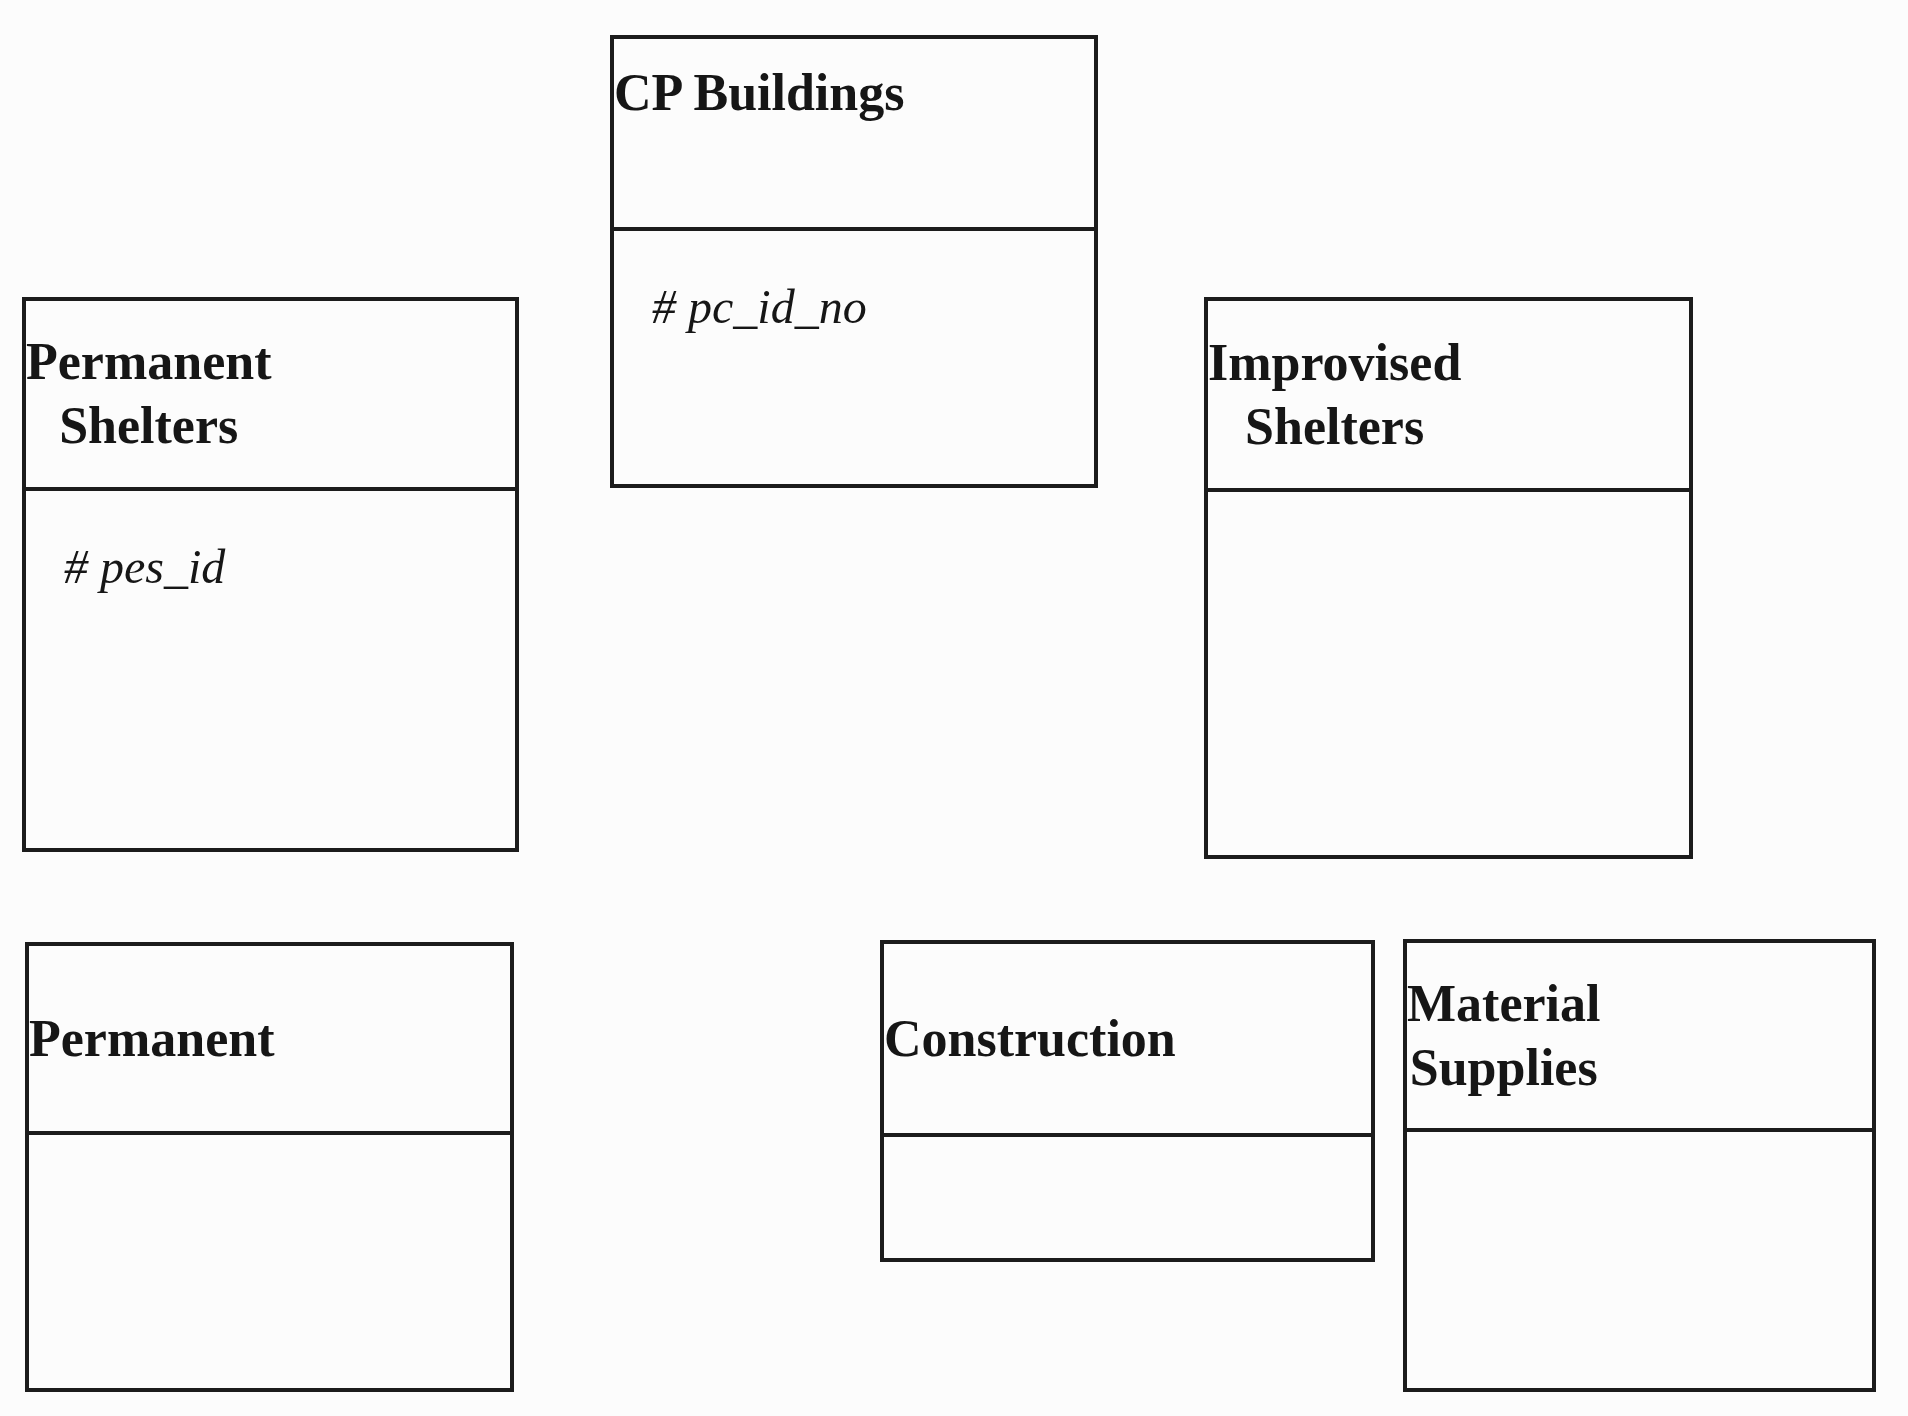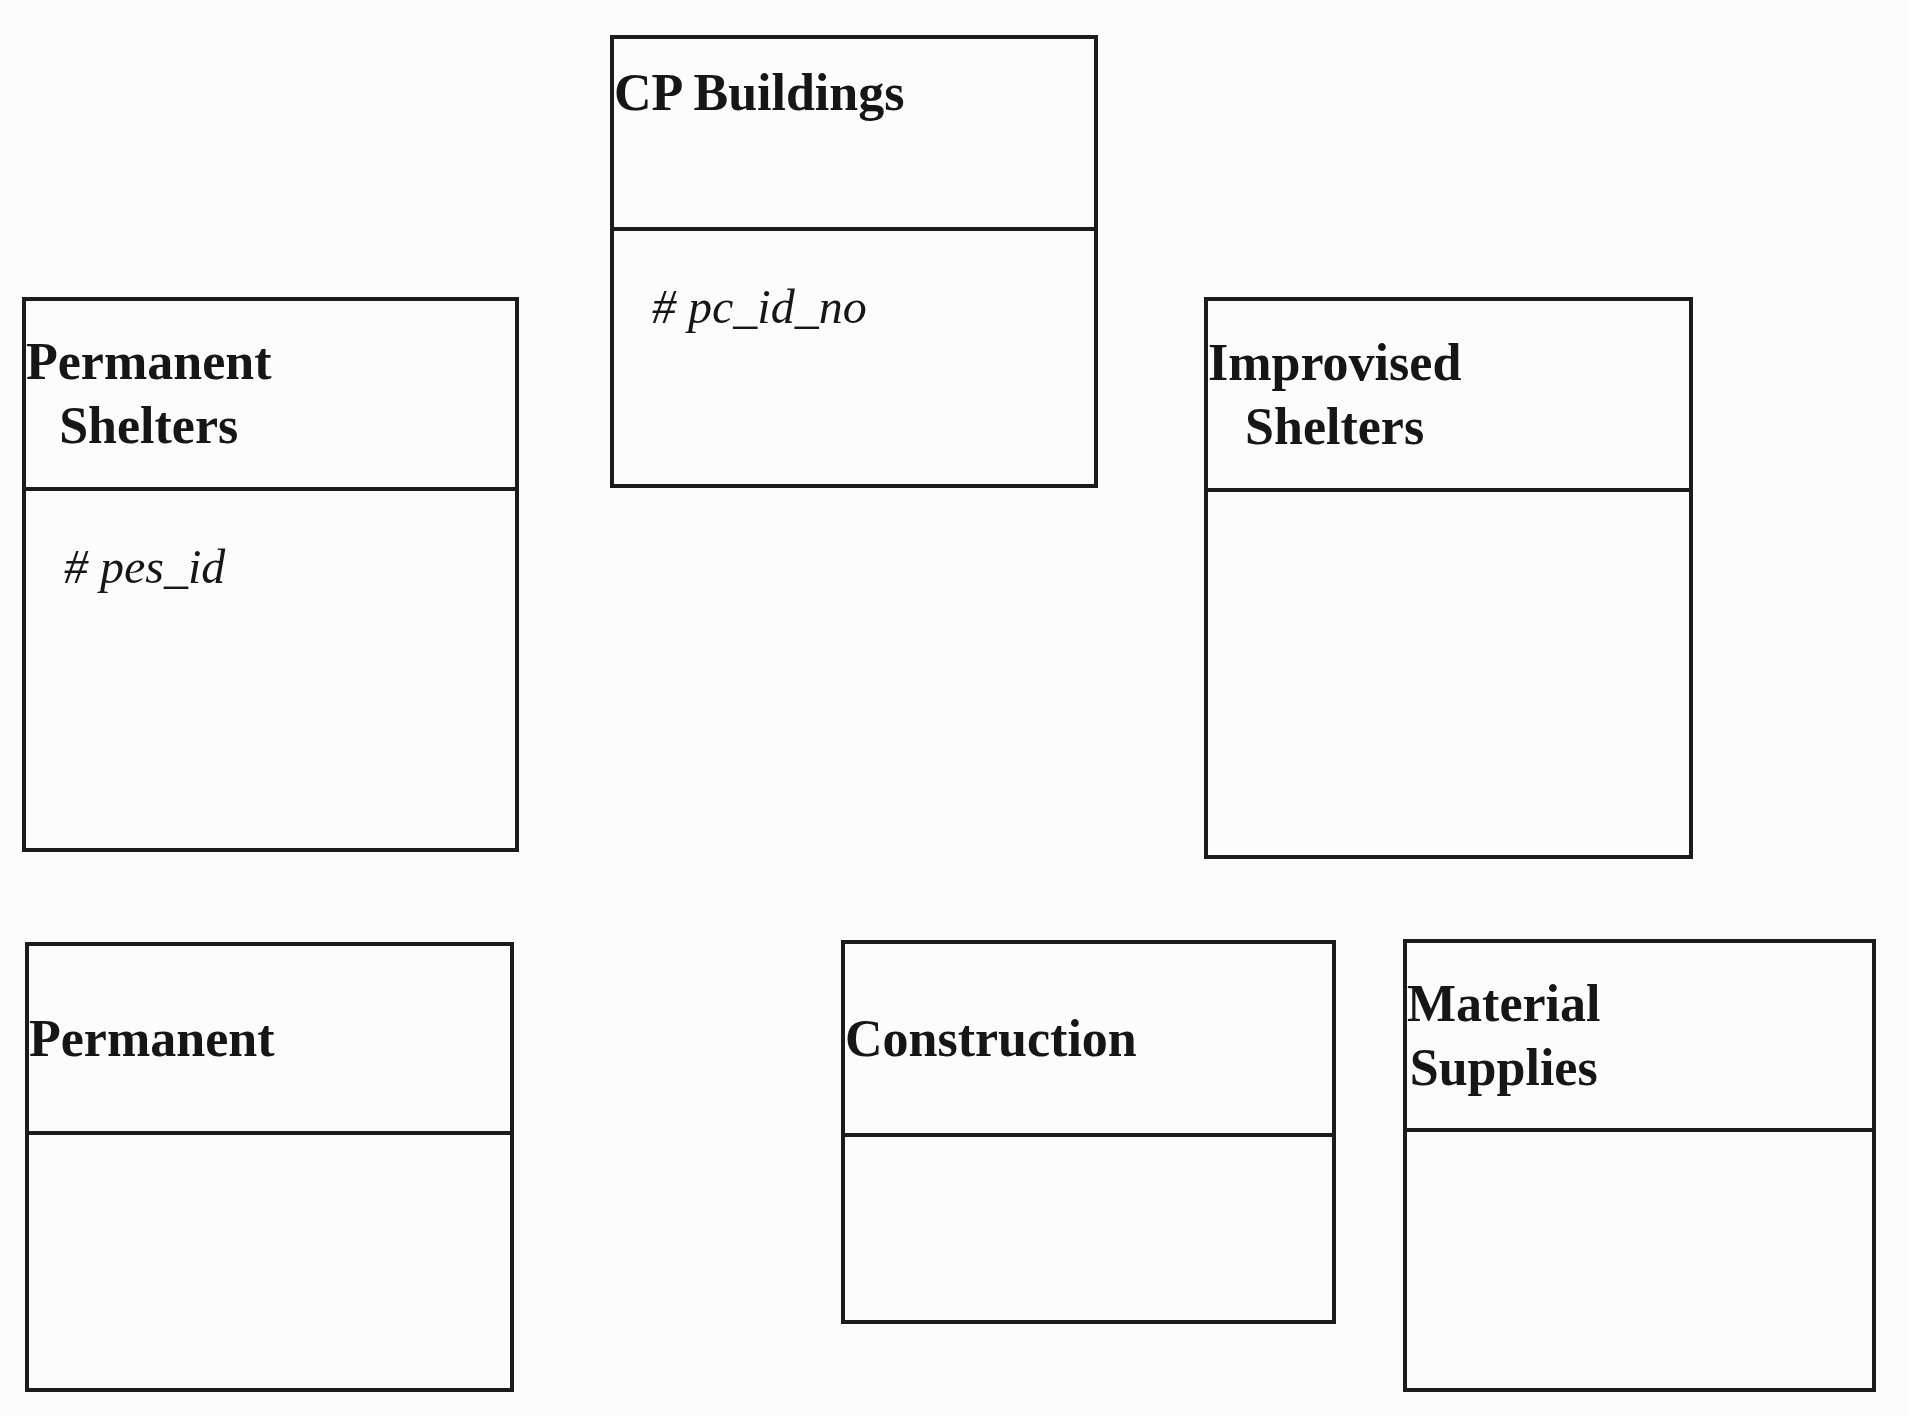--- a/index.html
+++ b/index.html
@@ -95,21 +95,21 @@
 
   <div class="entity" style="left:25px; top:942px; width:489px; height:450px;">
     <div class="header" style="height:189px">
       <div class="title">Permanent</div>
     </div>
     <div class="attrs">
       <div class="attr"></div>
     </div>
   </div>
 
-  <div class="entity" style="left:841px; top:940px; width:495px; height:384px;">
+  <div class="entity" style="left:880px; top:940px; width:495px; height:322px;">
     <div class="header" style="height:193px">
       <div class="title">Construction</div>
     </div>
     <div class="attrs">
       <div class="attr"></div>
     </div>
   </div>
 
   <div class="entity" style="left:1403px; top:939px; width:473px; height:453px;">
     <div class="header" style="height:189px">

